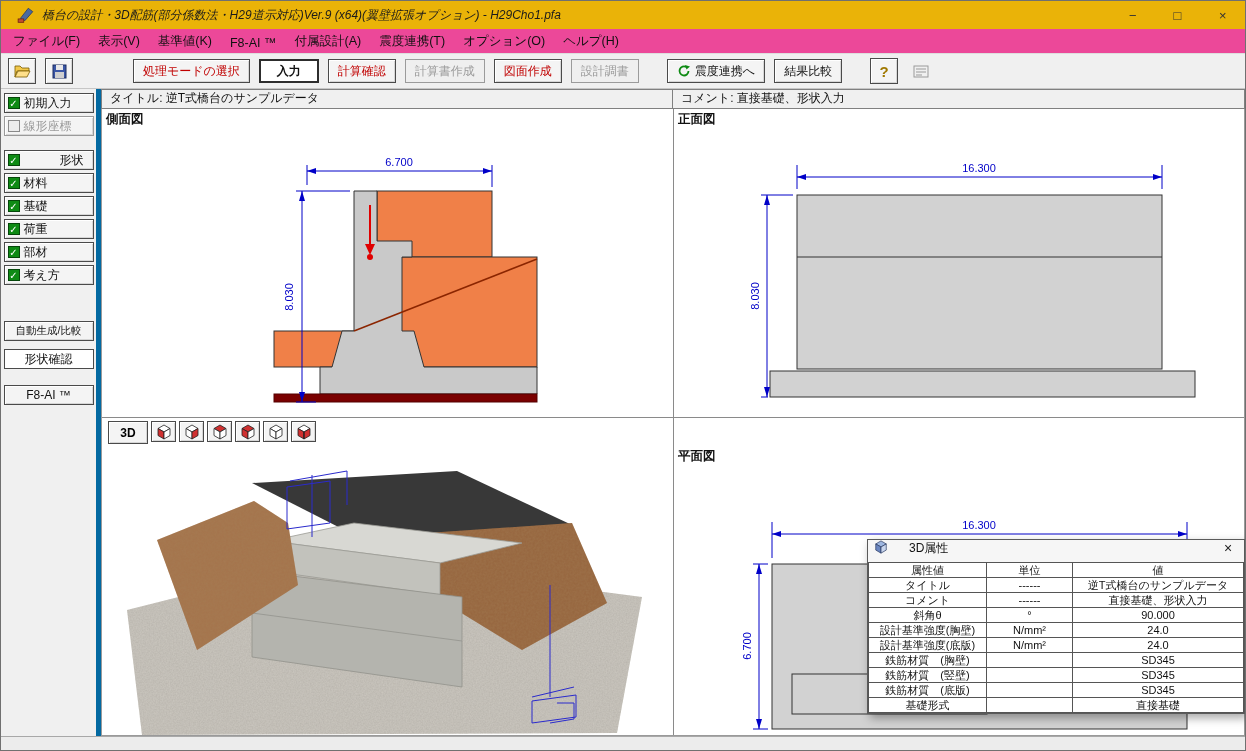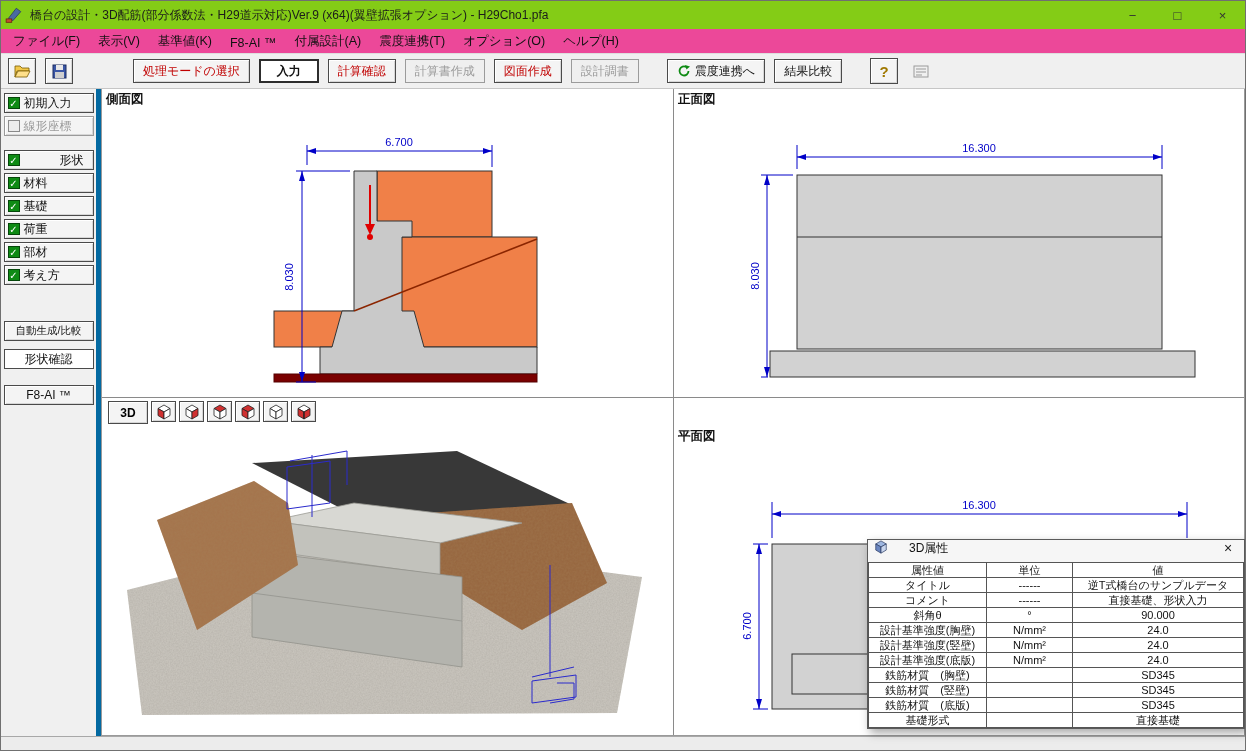--- a/index.html
+++ b/index.html
@@ -1,20 +1,20 @@
 <!DOCTYPE html>
 <html><head>
 <meta charset="utf-8">
 <style>
   * { margin:0; padding:0; box-sizing:border-box; font-family:"Liberation Sans","DejaVu Sans",sans-serif; }
   body { background:#8a8a8a; }
   .window { position:relative; width:1246px; height:751px; background:#f0f0f0; border:1px solid #707070; overflow:hidden; }
 
   
-  .titlebar { height:28px; display:flex; align-items:center; background:#84cc16; padding-left:4px; }
+  .titlebar { height:28px; display:flex; align-items:center; background:#eab308; padding-left:16px;font-style:italic; }
   .app-ico { width:18px; height:18px; margin-right:7px; flex:0 0 18px; }
   .title-text { font-size:12px; color:#1b1b1b; flex:1; white-space:nowrap; overflow:hidden; }
   .win-btn { width:45px; height:28px; display:flex; align-items:center; justify-content:center; font-size:13px; color:#333; }
 
   
   .menubar { height:25px; display:flex; align-items:flex-end; background:#ec4899; border-bottom:1px solid #dedede; padding-left:3px; }
   .menu-item { padding:3px 9px; font-size:12.5px; color:#111; }
 
   
   .toolbar { height:35px; display:flex; align-items:center; background:#f0f0f0; border-bottom:1px solid #c6c6c6; padding:0 7px; gap:9px; }
@@ -174,20 +174,24 @@
       <div class="sbtn raised">
         <span class="chk"></span>
         <span>考え方</span>
       </div>
       <div class="sbtn raised plain small mt36">自動生成/比較</div>
       <div class="sbtn raised plain pressed mt8">形状確認</div>
       <div class="sbtn raised plain mt16">F8-AI ™</div>
     </div>
 
     <div class="rightcol">
+      <div class="infobar">
+        <div class="info-cell info-left">タイトル: 逆T式橋台のサンプルデータ</div>
+        <div class="info-cell info-right">コメント: 直接基礎、形状入力</div>
+      </div>
 
       <div class="viewgrid">
 
         <div class="q" id="q-side">
           <span class="vtitle">側面図</span>
           <svg class="draw" width="571" height="308">
             <rect x="275" y="82" width="115" height="66" fill="#f08048" stroke="#333"></rect>
             <rect x="255" y="148" width="180" height="110" fill="#f08048" stroke="#333"></rect>
             <rect x="172" y="222" width="80" height="36" fill="#f08048" stroke="#333"></rect>
             <polygon points="252,82 275,82 275,132 310,132 310,148 300,148 300,222 312,222 322,258 435,258 435,285 218,285 218,258 230,258 240,222 252,222" fill="#c9c9c9" stroke="#333"></polygon>
@@ -399,25 +403,20 @@
             <td>斜角θ</td>
             <td>°</td>
             <td>90.000</td>
           </tr>
         <tr>
             <td>設計基準強度(胸壁)</td>
             <td>N/mm²</td>
             <td>24.0</td>
           </tr>
         <tr>
-            <td>設計基準強度(竪壁)</td>
-            <td>N/mm²</td>
-            <td>24.0</td>
-          </tr>
-        <tr>
             <td>設計基準強度(底版)</td>
             <td>N/mm²</td>
             <td>24.0</td>
           </tr>
         <tr>
             <td>鉄筋材質　(胸壁)</td>
             <td></td>
             <td>SD345</td>
           </tr>
         <tr>

